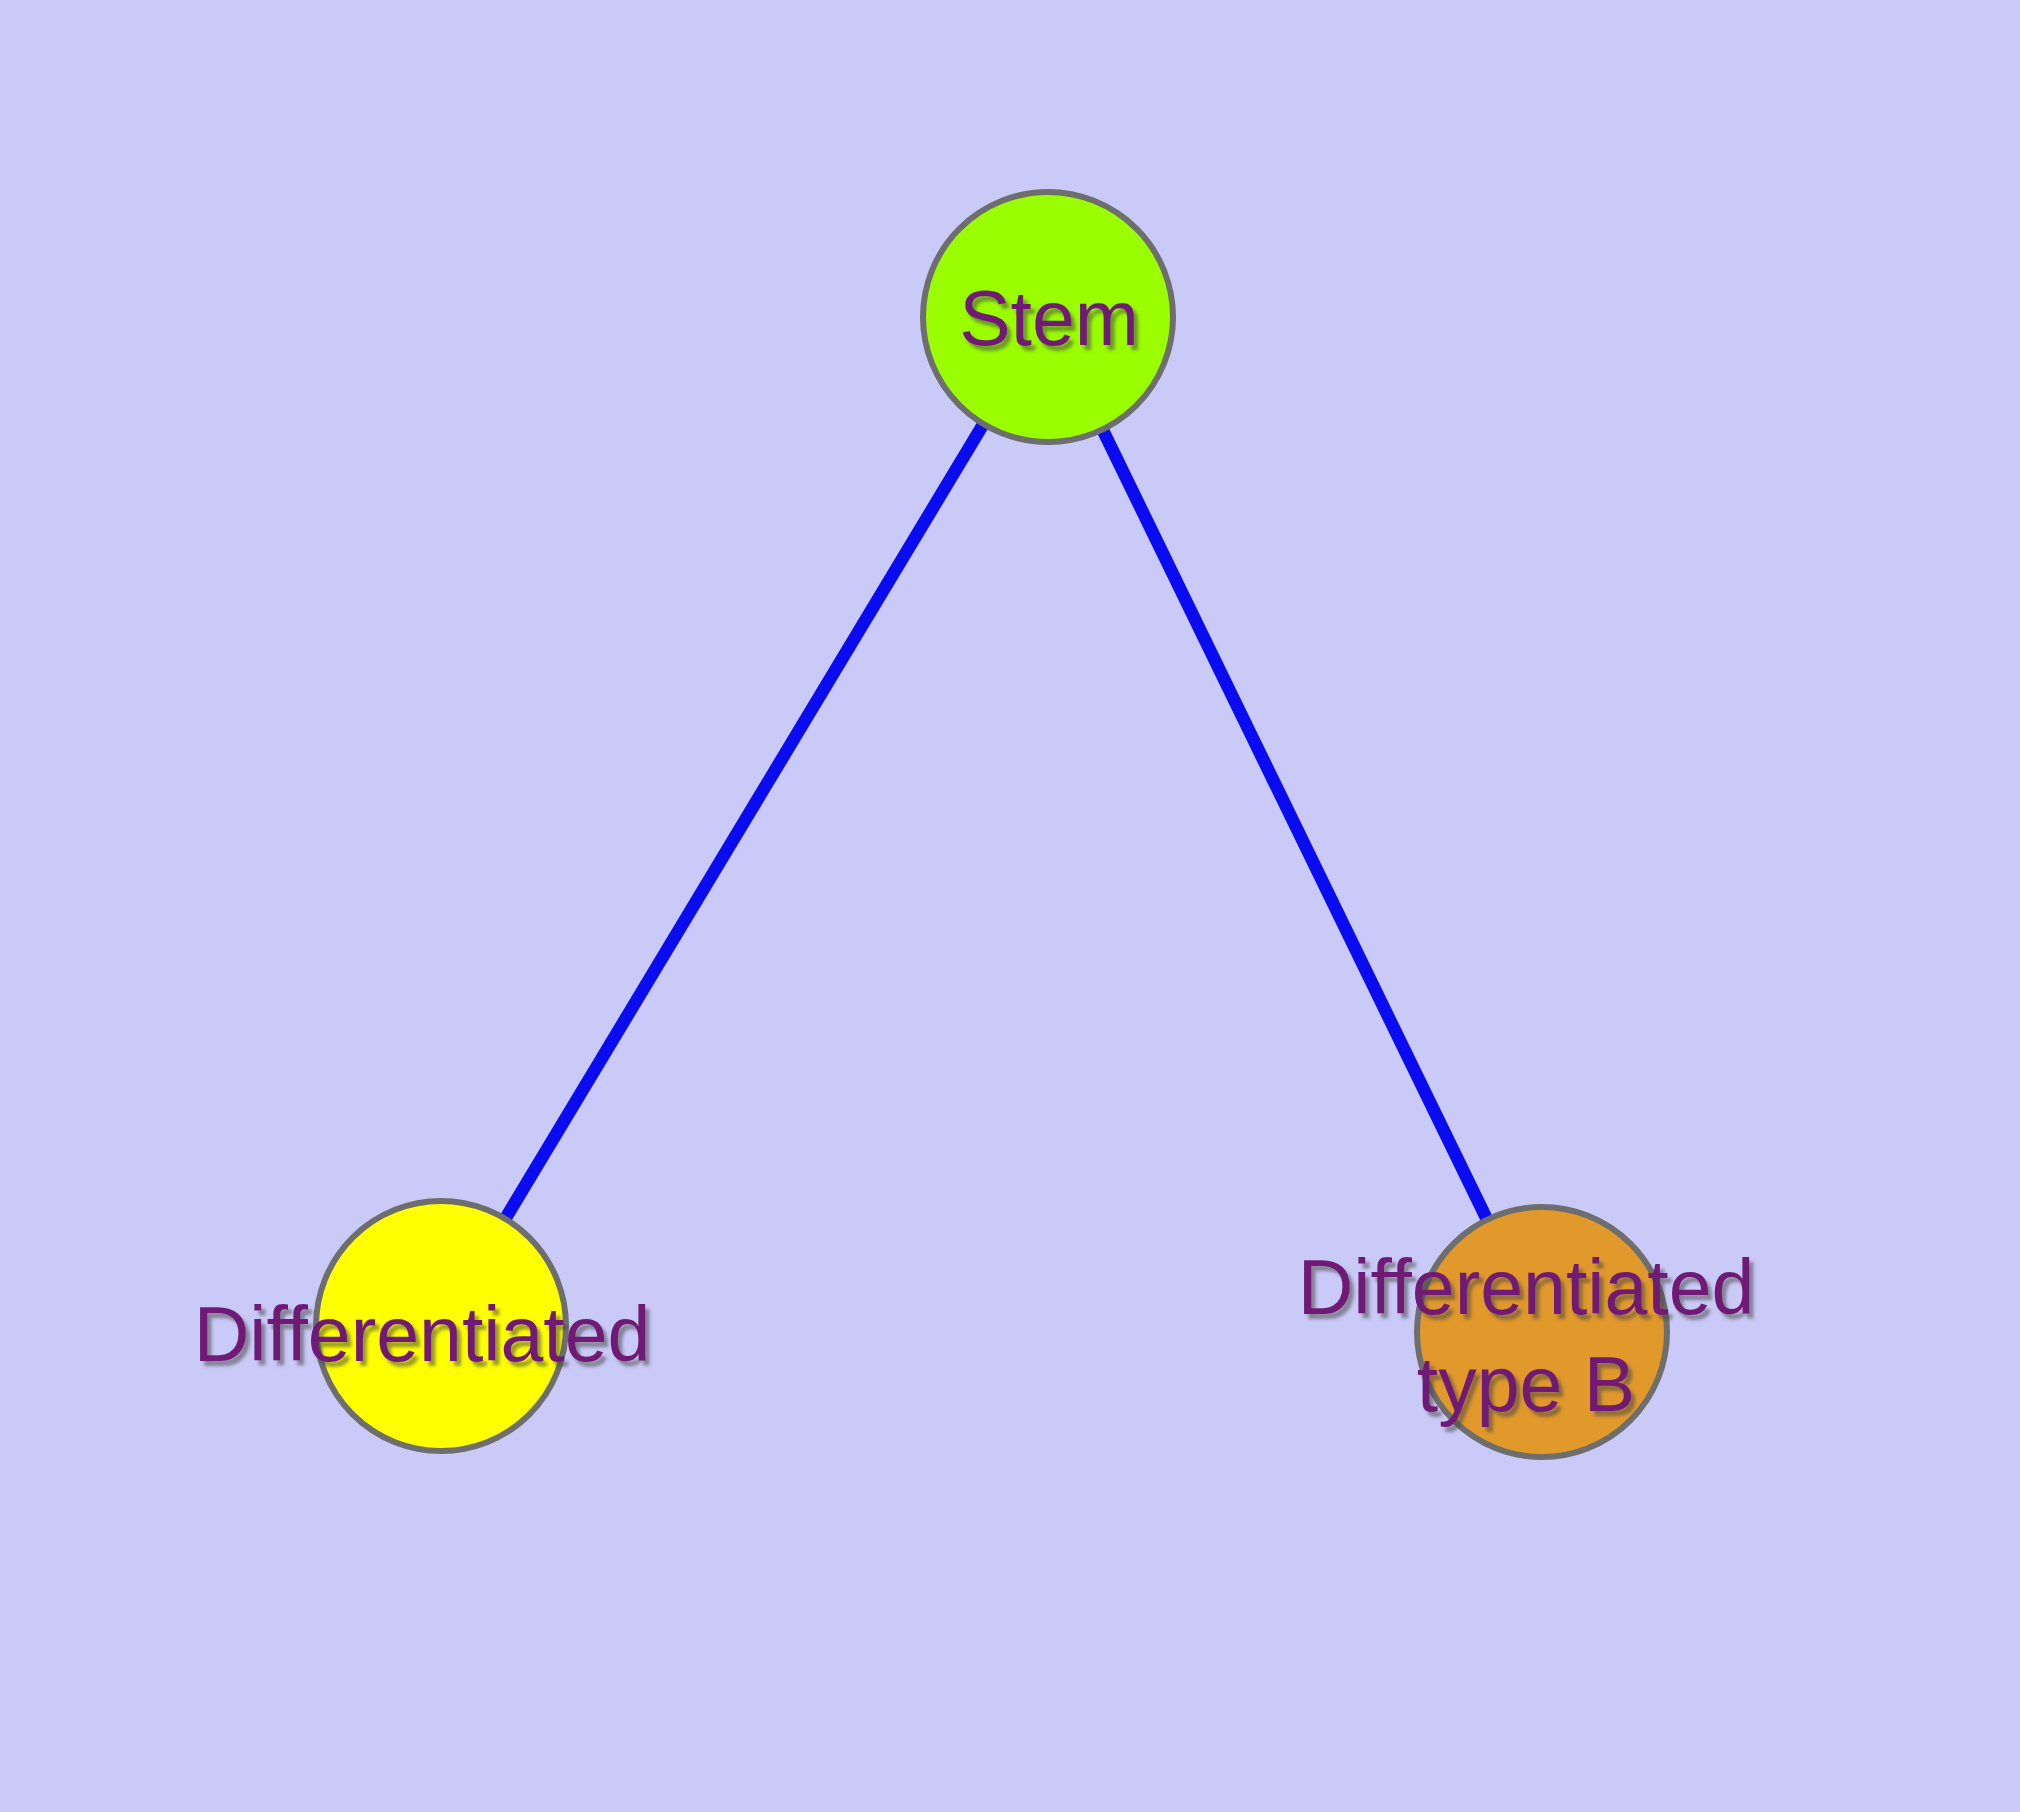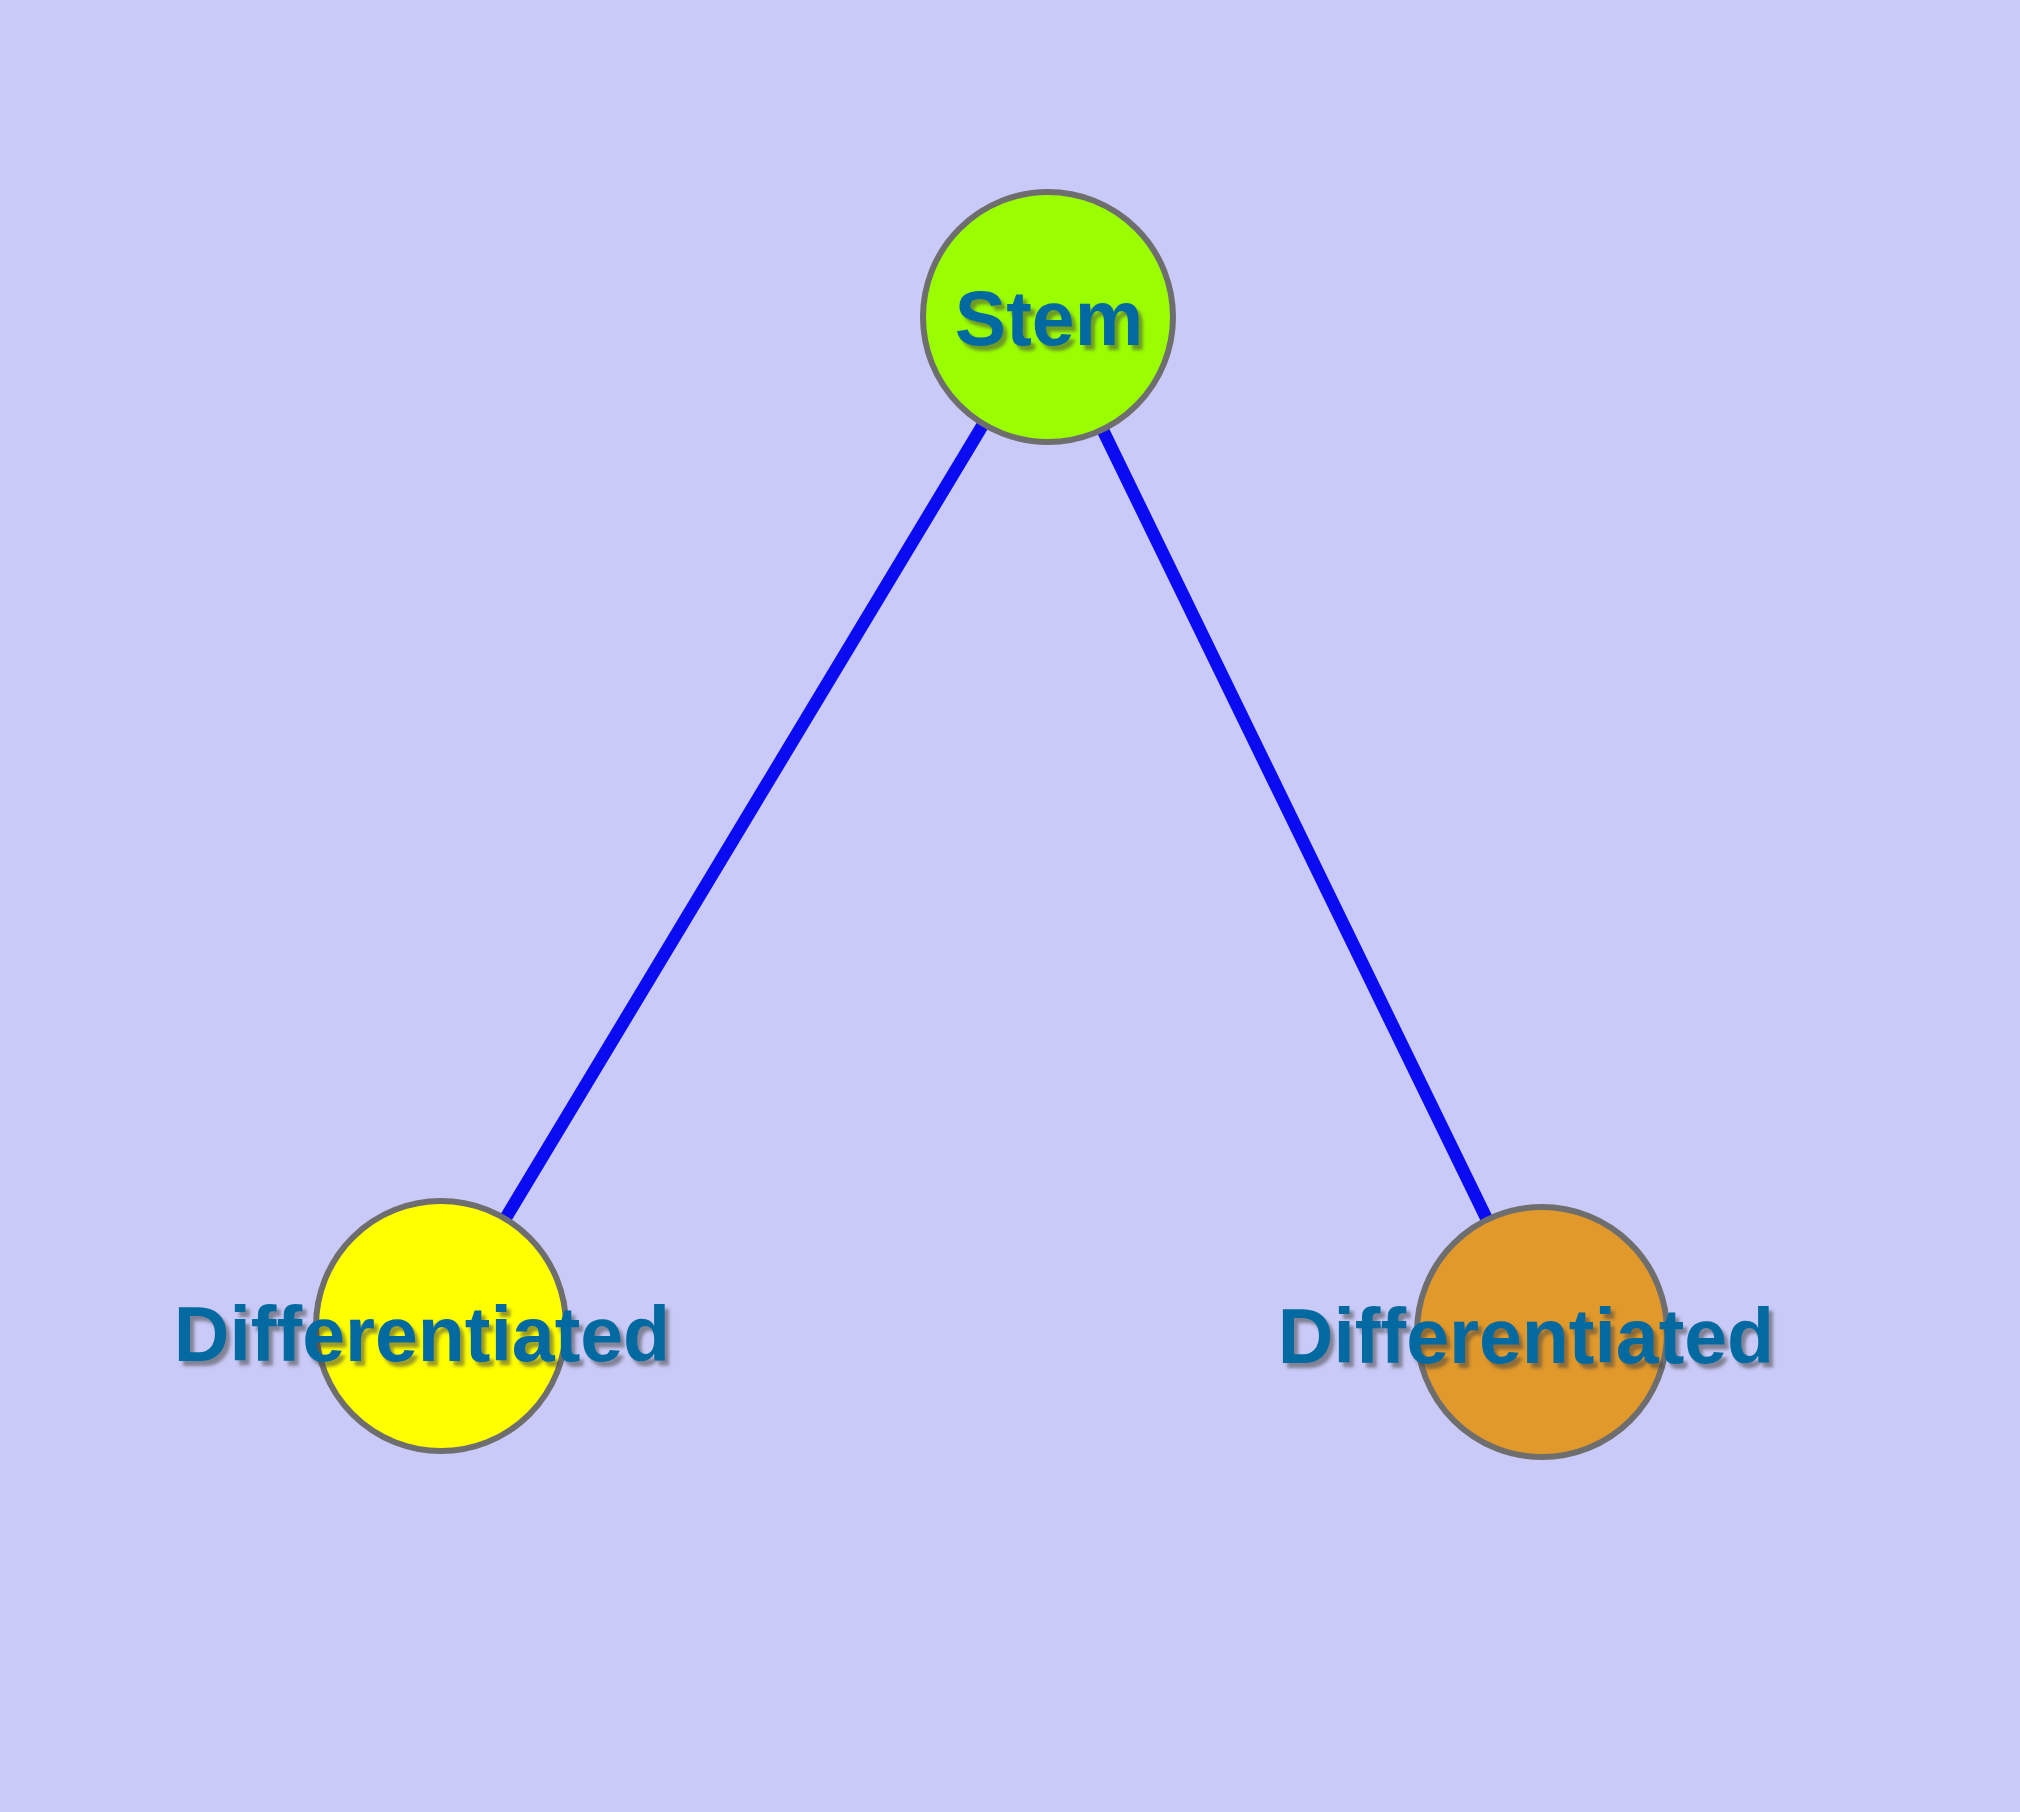--- a/index.html
+++ b/index.html
@@ -28,22 +28,22 @@
     border-radius: 50%;
     border: 6px solid #6E6E6E;
     box-sizing: border-box;
     z-index: 2;
   }
   .node-label {
     position: absolute;
     transform: translate(-50%, -50%);
     z-index: 3;
     text-align: center;
-    color: #0369a1;
-    font-weight: bold;
+    color: #701a75;
+    font-weight: normal;
     font-size: 77px;
     line-height: 97px;
     white-space: nowrap;
     text-shadow: 4.2px 5.1px 3.4px rgba(70, 70, 70, 0.55);
   }
   .node-label span {
     display: block;
   }
 </style>
 </head>
@@ -64,16 +64,17 @@
     <span>Stem</span>
     <span></span>
   </div>
 
   <div class="node-label" style="left: 422px; top: 1334px;">
     <span>Differentiated</span>
   </div>
 
   <div class="node-label" style="left: 1526px; top: 1336px;">
     <span>Differentiated</span>
+    <span>type B</span>
   </div>
 
 </div>
 
 
 </body></html>

